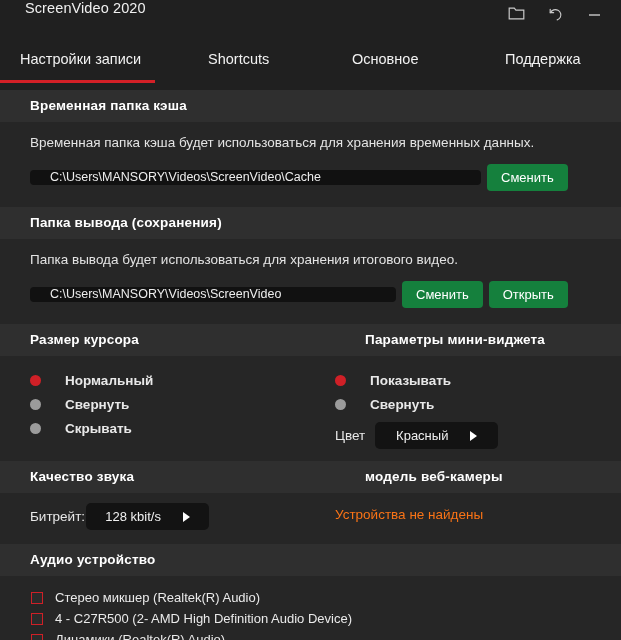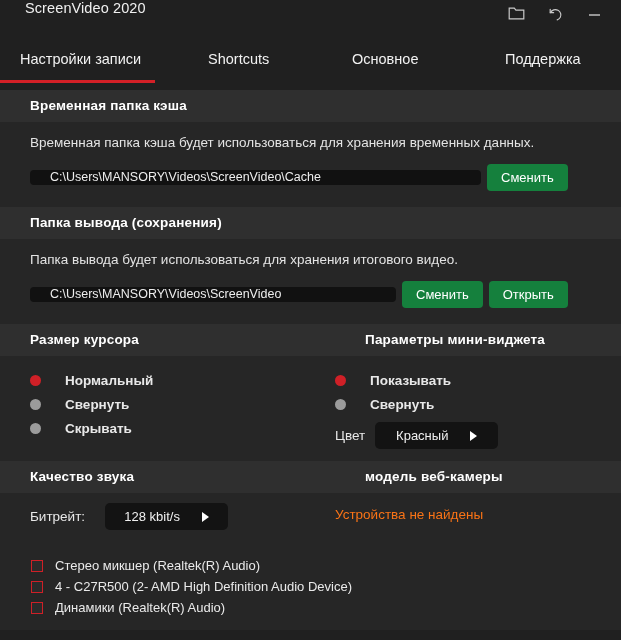--- a/index.html
+++ b/index.html
@@ -203,21 +203,21 @@
     border-bottom: 5px solid transparent;
   }
 
   
   .qrow {
     display: flex;
     background: #262626;
     padding: 10px 0 14px 0;
     align-items: flex-start;
   }
-  .qrow .col-a { width: 335px; padding-left: 30px; box-sizing: border-box; display: flex; align-items: center; gap: 20px;}
+  .qrow .col-a { width: 335px; padding-left: 30px; box-sizing: border-box; display: flex; align-items: center; gap: 1px;}
   .qrow .col-b { flex: 1; }
   .muted {
     font-size: 13.5px;
     color: #f97316;
     padding-top: 4px;
   }
 
   
   .dev-list {
     background: #262626;
@@ -360,20 +360,23 @@
       <div class="dropdown">
         <span class="dd-val">128 kbit/s</span>
         <span class="dd-arrow"></span>
       </div>
     </div>
     <div class="col-b">
       <div class="muted">Устройства не найдены</div>
     </div>
   </div>
 
+  <div class="band">
+    <div class="sec-title">Аудио устройство</div>
+  </div>
   <div class="dev-list">
     <div class="dev-row">
       <span class="chk"></span>
       <span class="dev-label">Стерео микшер (Realtek(R) Audio)</span>
     </div>
     <div class="dev-row">
       <span class="chk"></span>
       <span class="dev-label">4 - C27R500 (2- AMD High Definition Audio Device)</span>
     </div>
     <div class="dev-row">

